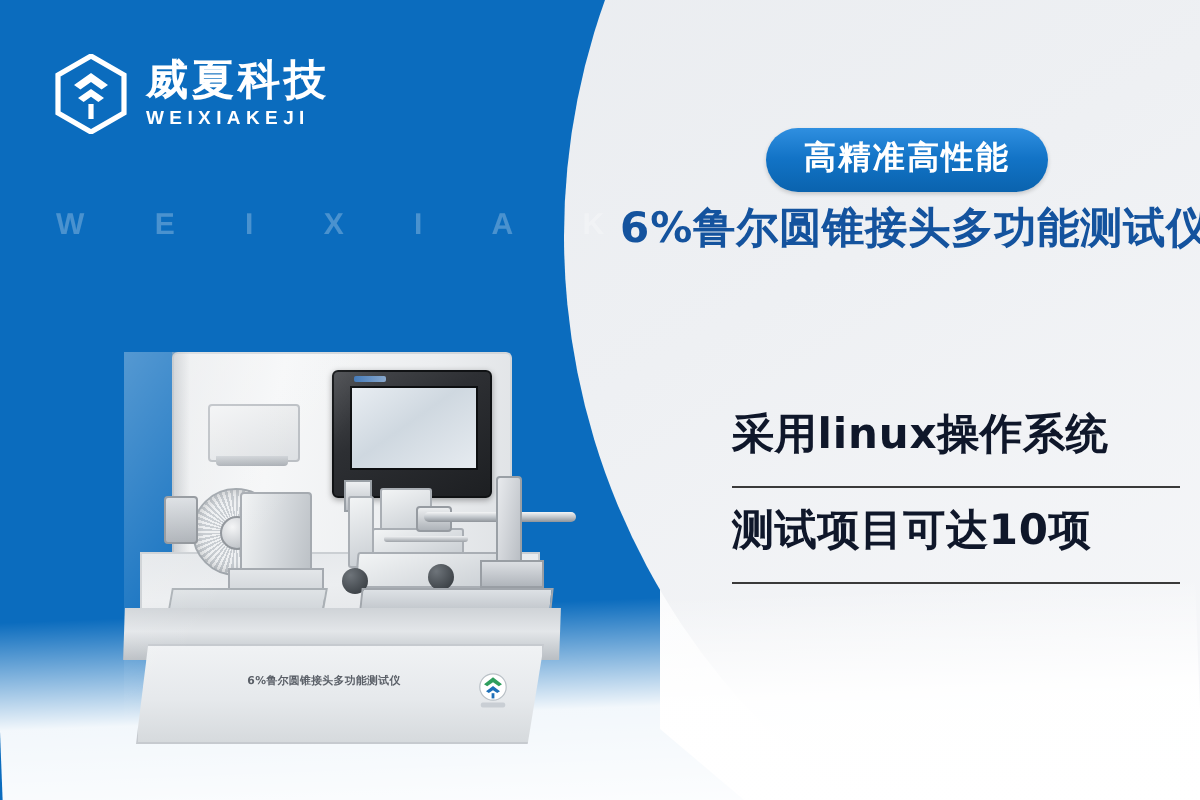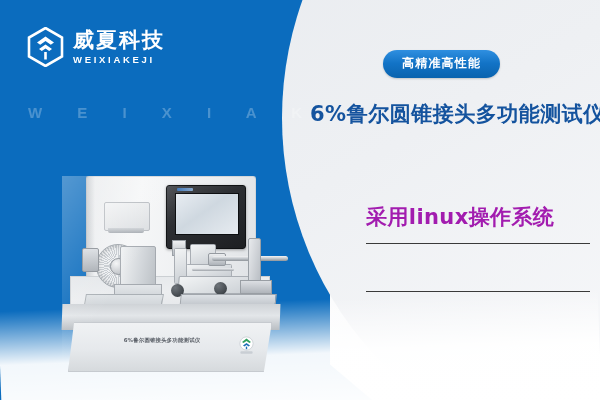--- a/index.html
+++ b/index.html
@@ -66,37 +66,37 @@
 
   
   .watermark{
     position:absolute;left:28px;top:104px;width:300px;
     color:rgba(255,255,255,.26);font-size:15px;font-weight:700;letter-spacing:15.5px;
     white-space:nowrap;overflow:hidden;
   }
 
   
   .badge{
-    position:absolute;left:383px;top:50px;
+    position:absolute;left:383px;top:64px;
     padding:5px 19px 6px;border-radius:16px;
     background:linear-gradient(180deg,#2f8fe0 0%,#1273c6 48%,#0a63ae 100%);
-    color:#ffffff;font-size:12px;font-weight:700;letter-spacing:1.2px;
+    color:#ffffff;font-size:16px;font-weight:700;letter-spacing:1.2px;
     font-family:"DejaVu Sans","Liberation Sans",sans-serif;
     box-shadow:0 1px 2px rgba(0,0,0,.18);
   }
   .headline{
     position:absolute;left:310px;top:100px;width:285px;text-align:center;
     color:#14539e;font-size:21px;font-weight:700;letter-spacing:.5px;white-space:nowrap;
     font-family:"DejaVu Sans","Liberation Sans",sans-serif;
   }
 
   .features{position:absolute;left:366px;top:198px;width:224px;}
   .feature-row{position:relative;height:48px;}
   .feature-txt{
-    color:#a21caf;font-size:21px;font-weight:700;letter-spacing:.4px;white-space:nowrap;
+    color:#0f172a;font-size:21px;font-weight:700;letter-spacing:.4px;white-space:nowrap;
     font-family:"DejaVu Sans","Liberation Sans",sans-serif;
     line-height:38px;
   }
   .feature-rule{
     position:absolute;left:0;bottom:2px;width:224px;height:0;
     border-top:1.6px solid #3a3a3a;
   }
 
   
   .product{position:absolute;left:62px;top:176px;width:226px;height:196px;}
@@ -279,20 +279,21 @@
 
   <div class="badge">高精准高性能</div>
   <div class="headline">6%鲁尔圆锥接头多功能测试仪</div>
 
   <div class="features">
     <div class="feature-row">
       <div class="feature-txt">采用linux操作系统</div>
       <div class="feature-rule"></div>
     </div>
     <div class="feature-row">
+      <div class="feature-txt">测试项目可达10项</div>
       <div class="feature-rule"></div>
     </div>
   </div>
 
   <div class="product">
     <div class="cabinet-back"></div>
     <div class="cab-shadow"></div>
     <div class="port-plate"></div>
     <div class="port-lip"></div>
 

